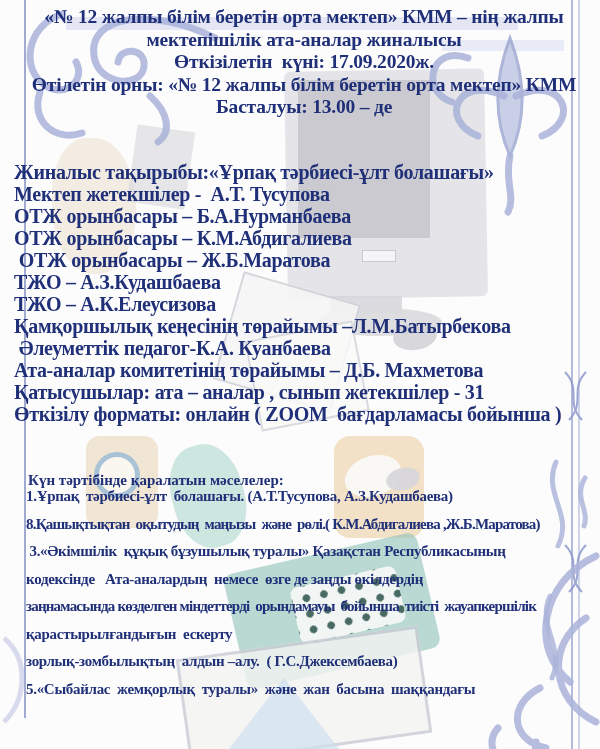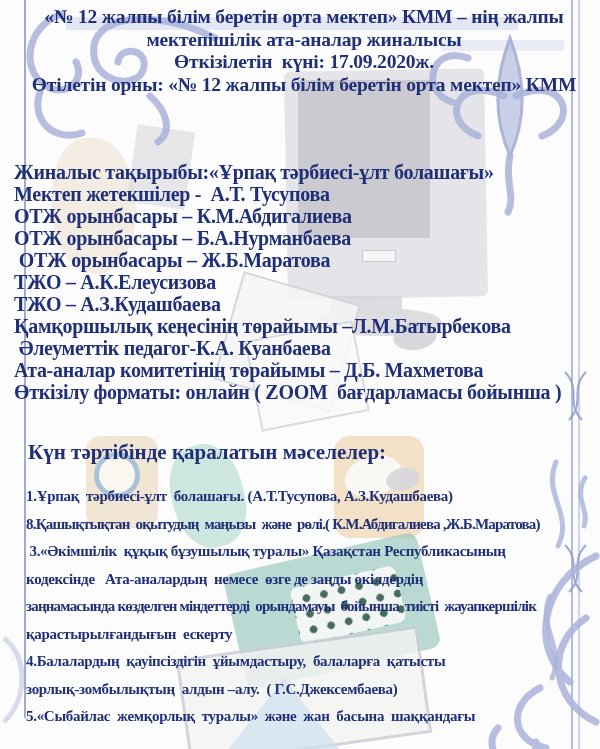--- a/index.html
+++ b/index.html
@@ -34,21 +34,21 @@
   .keypad{left:294px;top:576px;width:108px;height:58px;background:#f4f8f6;border-radius:8px;transform:rotate(-13deg);opacity:.95;
     background-image:radial-gradient(circle,#44655e 3.5px,transparent 4px);background-size:18px 16px;background-position:6px 5px;}
   .white-board{left:182px;top:642px;width:244px;height:108px;background:#f4f4f2;border:3px solid #c9ccd4;transform:rotate(-8deg);opacity:.8;}
   .blue-tri{left:228px;top:678px;width:112px;height:72px;background:#cfe0ee;clip-path:polygon(50% 0,0 100%,100% 100%);opacity:.7;}
   
   .content{position:absolute; inset:0; z-index:2;}
   .header-block{position:absolute; top:6px; left:28px; right:20px; text-align:center;}
   .h-line{font-size:19.5px; line-height:22.6px; white-space:pre; letter-spacing:-0.2px;}
   .participants-block{position:absolute; top:161px; left:14px; right:8px;}
   .p-line{font-size:20px; line-height:22px; white-space:pre; letter-spacing:-0.3px;}
-  .agenda-heading{position:absolute; top:440px; left:28px; font-size:21px; white-space:pre;}
+  .agenda-heading{position:absolute; top:472px; left:28px; font-size:15px; white-space:pre;}
   .agenda-block{position:absolute; top:483px; left:26px; right:4px;}
   .a-line{font-size:15px; line-height:27.5px; white-space:pre; letter-spacing:-0.3px;}
   .a-line.tight{letter-spacing:-0.8px;}
   
   .ornaments{position:absolute; inset:0; z-index:1; pointer-events:none;}
 </style>
 </head>
 <body>
 
 <div class="page">
@@ -126,44 +126,45 @@
     <path d="M4,638 C30,660 26,700 4,722" stroke="#aab3d9" stroke-width="5" fill="none" opacity="0.45"></path>
   </svg>
 
   <div class="content">
 
     <div class="header-block">
       <div class="h-line">«№ 12 жалпы білім беретін орта мектеп» КММ – нің жалпы</div>
       <div class="h-line">мектепішілік ата-аналар жиналысы</div>
       <div class="h-line">Өткізілетін  күні: 17.09.2020ж.</div>
       <div class="h-line">Өтілетін орны: «№ 12 жалпы білім беретін орта мектеп» КММ</div>
+      <div class="h-line">Басталуы: 13.00 – де</div>
     </div>
 
     <div class="participants-block">
       <div class="p-line">Жиналыс тақырыбы:«Ұрпақ тәрбиесі-ұлт болашағы»</div>
       <div class="p-line">Мектеп жетекшілер -  А.Т. Тусупова</div>
+      <div class="p-line">ОТЖ орынбасары – Б.А.Нурманбаева</div>
       <div class="p-line">ОТЖ орынбасары – К.М.Абдигалиева</div>
-      <div class="p-line">ОТЖ орынбасары – Б.А.Нурманбаева</div>
       <div class="p-line"> ОТЖ орынбасары – Ж.Б.Маратова</div>
+      <div class="p-line">ТЖО – А.З.Кудашбаева</div>
       <div class="p-line">ТЖО – А.К.Елеусизова</div>
-      <div class="p-line">ТЖО – А.З.Кудашбаева</div>
       <div class="p-line">Қамқоршылық кеңесінің төрайымы –Л.М.Батырбекова</div>
       <div class="p-line"> Әлеуметтік педагог-К.А. Куанбаева</div>
       <div class="p-line">Ата-аналар комитетінің төрайымы – Д.Б. Махметова</div>
+      <div class="p-line">Қатысушылар: ата – аналар , сынып жетекшілер - 31</div>
       <div class="p-line">Өткізілу форматы: онлайн ( ZOOM  бағдарламасы бойынша )</div>
     </div>
 
     <div class="agenda-heading">Күн тәртібінде қаралатын мәселелер:</div>
 
     <div class="agenda-block">
       <div class="a-line">1.Ұрпақ  тәрбиесі-ұлт  болашағы. (А.Т.Тусупова, А.З.Кудашбаева)</div>
       <div class="a-line tight">8.Қашықтықтан  оқытудың  маңызы  және  рөлі.( К.М.Абдигалиева ,Ж.Б.Маратова)</div>
       <div class="a-line"> 3.«Әкімшілік  құқық бұзушылық туралы» Қазақстан Республикасының</div>
       <div class="a-line">кодексінде   Ата-аналардың  немесе  өзге де заңды өкілдердің</div>
       <div class="a-line tight">заңнамасында көзделген міндеттерді  орындамауы  бойынша  тиісті  жауапкершілік</div>
       <div class="a-line">қарастырылғандығын  ескерту</div>
-      <div class="a-line">4.Балалардың  қауіпсіздігін  ұйымдастыру,  балаларға  қатысты</div>
       <div class="a-line">зорлық-зомбылықтың  алдын –алу.  ( Г.С.Джексембаева)</div>
       <div class="a-line">5.«Сыбайлас  жемқорлық  туралы»  және  жан  басына  шаққандағы</div>
     </div>
 
   </div>
 </div>
 
 </body></html>

